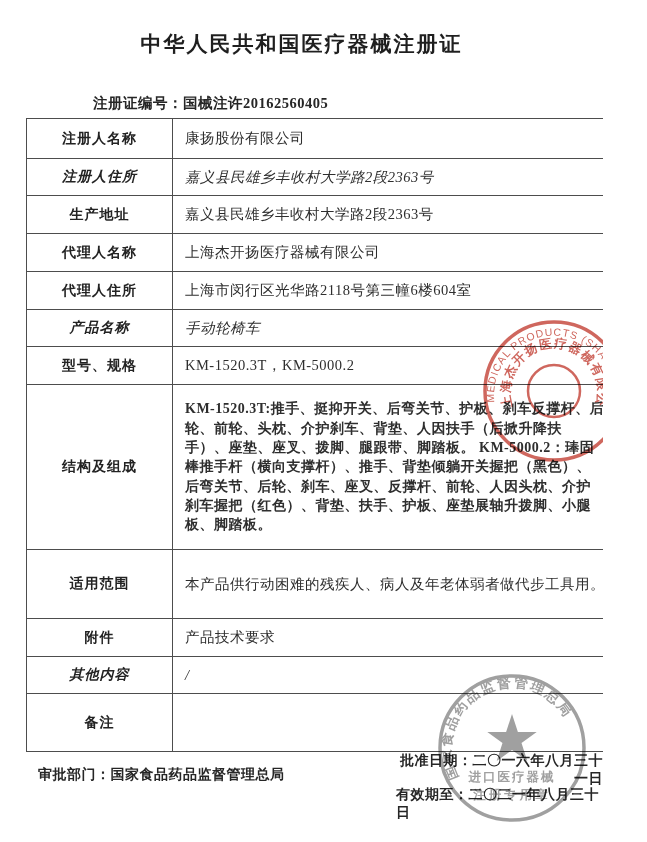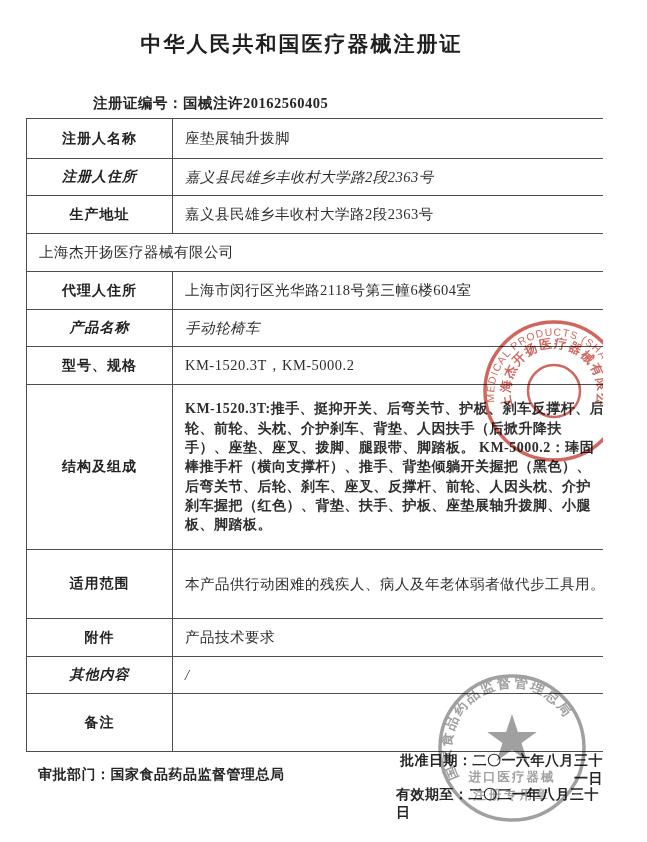--- a/index.html
+++ b/index.html
@@ -67,31 +67,32 @@
 
   <div class="title">中华人民共和国医疗器械注册证</div>
 
   <div class="regno">
     <span>注册证编号：</span><span class="num">国械注许20162560405</span>
   </div>
 
   <div class="cert-table">
     <div class="row h39">
       <div class="cell-label">注册人名称</div>
-      <div class="cell-value">座垫展轴升拨脚</div>
+      <div class="cell-value">康扬股份有限公司</div>
     </div>
     <div class="row h37">
       <div class="cell-label">注册人住所</div>
       <div class="cell-value">嘉义县民雄乡丰收村大学路2段2363号</div>
     </div>
     <div class="row h38">
       <div class="cell-label">生产地址</div>
       <div class="cell-value">嘉义县民雄乡丰收村大学路2段2363号</div>
     </div>
     <div class="row h38">
+      <div class="cell-label">代理人名称</div>
       <div class="cell-value">上海杰开扬医疗器械有限公司</div>
     </div>
     <div class="row h38">
       <div class="cell-label">代理人住所</div>
       <div class="cell-value">上海市闵行区光华路2118号第三幢6楼604室</div>
     </div>
     <div class="row h37">
       <div class="cell-label">产品名称</div>
       <div class="cell-value">手动轮椅车</div>
     </div>

